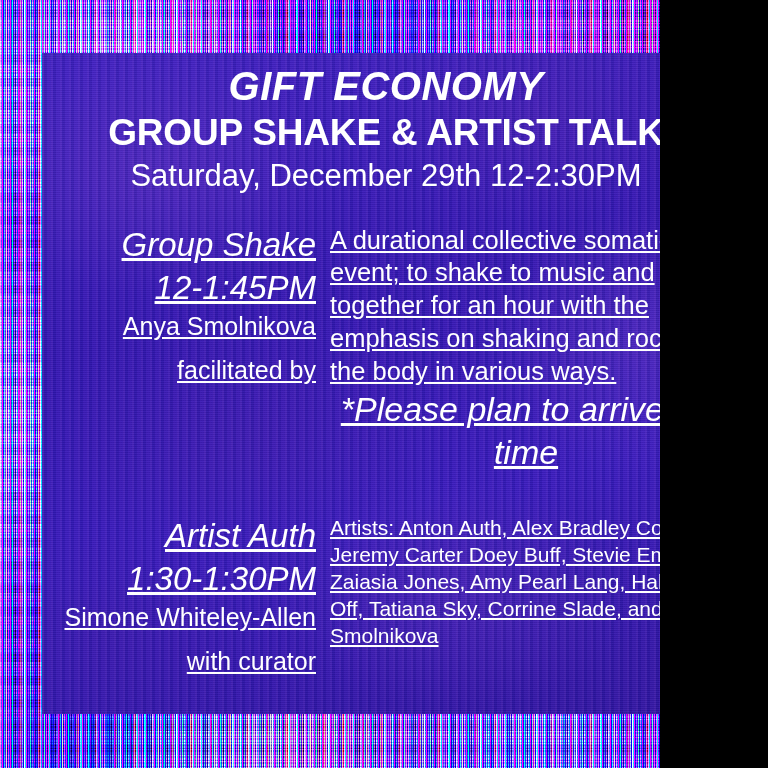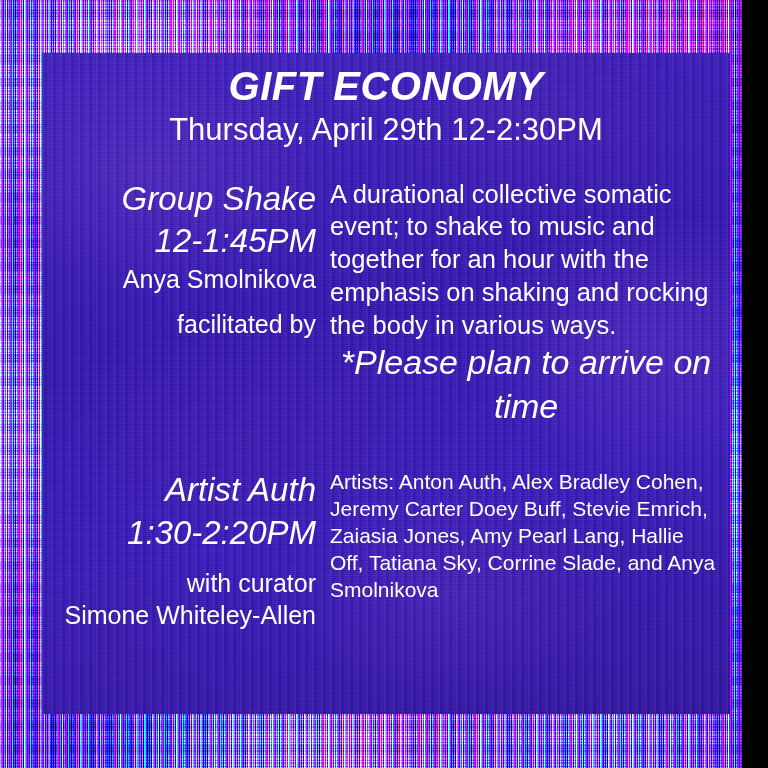--- a/index.html
+++ b/index.html
@@ -8,21 +8,21 @@
     padding: 0;
     background: #000;
   }
   body {
     font-family: "Liberation Sans", sans-serif;
   }
 
   
   #flyer {
     position: relative;
-    width: 742px;
+    width: 660px;
     height: 768px;
     overflow: hidden;
     background: #2a1a9a;
   }
 
   
   .noise-border {
     position: absolute;
     inset: 0;
     background-color: #241a88;
@@ -127,20 +127,21 @@
     font-weight: normal;
     line-height: 1.16;
     margin-top: 4px;
     white-space: nowrap;
   }
 
   
   .section {
     display: flex;
     align-items: flex-start;
+    text-decoration: underline;
   }
   #section-group-shake { margin-top: 30px; }
   #section-artist-talk { margin-top: 40px; }
 
   .col-left {
     width: 288px;
     flex: 0 0 288px;
     text-align: right;
     padding-right: 14px;
     box-sizing: border-box;
@@ -196,42 +197,43 @@
 
 <div id="flyer">
 
   <div class="noise-border"></div>
   <div class="panel"></div>
 
   <div class="content">
 
     <div class="headline-block">
       <div class="line-title">GIFT ECONOMY</div>
-      <div class="line-date">Thursday, April 29th 12-2:30PM</div>
+      <div class="line-sub">GROUP SHAKE &amp; ARTIST TALK</div>
+      <div class="line-date">Saturday, December 29th 12-2:30PM</div>
     </div>
 
     <div class="section" id="section-group-shake">
       <div class="col-left">
         <div class="sec-title">Group Shake</div>
         <div class="sec-time">12-1:45PM</div>
         <div class="sec-credit" style="margin-top:0">Anya Smolnikova</div>
         <div class="sec-credit">facilitated by</div>
       </div>
       <div class="col-right">
         <div class="body-text">A durational collective somatic event; to shake to music and together for an hour with the emphasis on shaking and rocking the body in various ways.</div>
         <div class="body-note">*Please plan to arrive on time</div>
       </div>
     </div>
 
     <div class="section" id="section-artist-talk">
       <div class="col-left">
         <div class="sec-title">Artist Auth</div>
-        <div class="sec-time">1:30-2:20PM</div>
+        <div class="sec-time">1:30-1:30PM</div>
+        <div class="sec-credit" style="margin-top:0">Simone Whiteley-Allen</div>
         <div class="sec-credit">with curator</div>
-        <div class="sec-credit" style="margin-top:0">Simone Whiteley-Allen</div>
       </div>
       <div class="col-right">
         <div class="artists-text">Artists: Anton Auth, Alex Bradley Cohen, Jeremy Carter Doey Buff, Stevie Emrich, Zaiasia Jones, Amy Pearl Lang, Hallie Off, Tatiana Sky, Corrine Slade, and Anya Smolnikova</div>
       </div>
     </div>
 
   </div>
 </div>
 
 </body></html>

